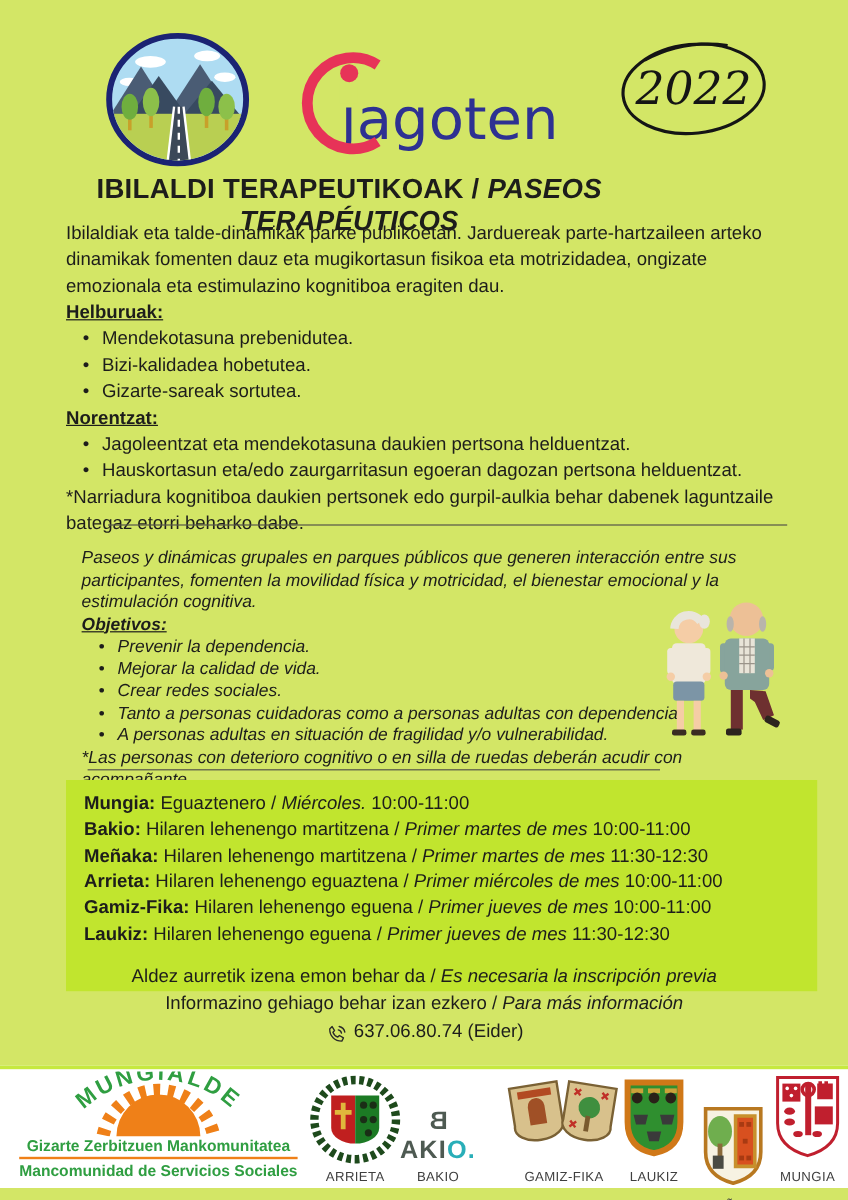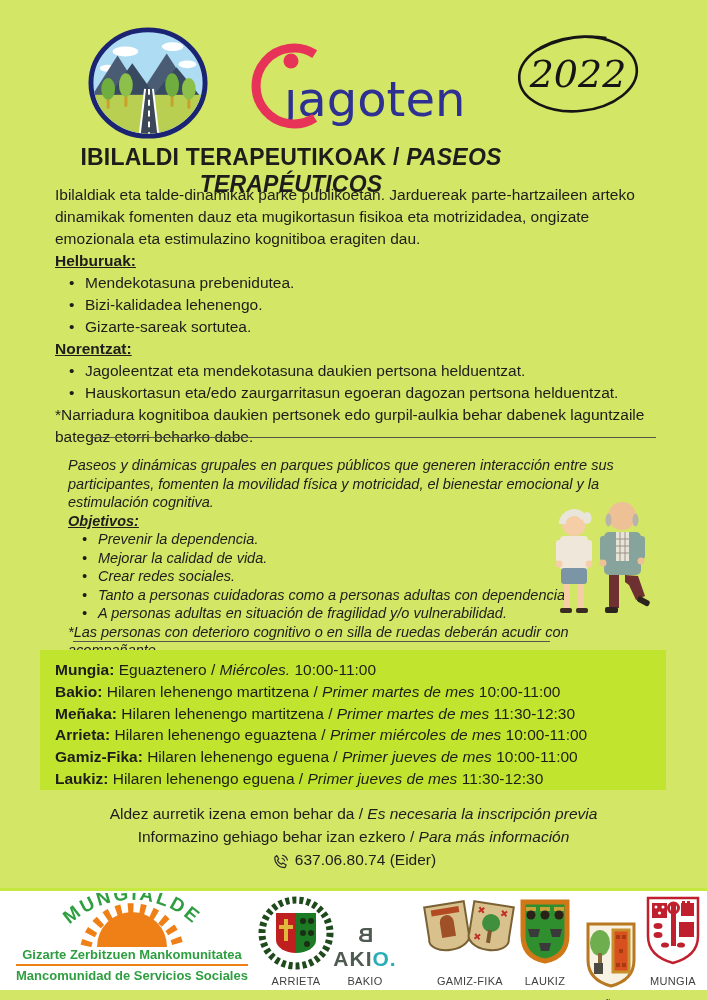--- a/index.html
+++ b/index.html
@@ -37,21 +37,21 @@
   .divider-2 { top:641px; left:73px;  width:477px; }
 
   
   .es-section { top:456px; left:68px; width:565px; font-size:14.5px; line-height:18.5px; font-style:italic; }
   .es-section .u-head { font-weight:bold; }
 
   .elderly { left:544px; top:494px; width:112px; height:132px; }
 
   
   .schedule-box {
-    top:650px; left:40px; width:626px; height:140px;
+    top:650px; left:55px; width:626px; height:176px;
     background:#c1e52e; padding:9px 10px 0 15px;
     font-size:15.5px; line-height:21.8px;
   }
   .schedule-row .town { font-weight:bold; }
   .schedule-row .es   { font-style:italic; }
 
   
   .registration { top:802px; left:0; width:707px; text-align:center; font-size:15.5px; line-height:23px; }
   .registration .es { font-style:italic; }
   .phone-line { display:flex; justify-content:center; align-items:flex-end; gap:6px; }
@@ -136,21 +136,21 @@
 </svg>
 
 <div class="abs page-title">
   <span class="eu">IBILALDI TERAPEUTIKOAK / </span><span class="es">PASEOS TERAPÉUTICOS</span>
 </div>
 
 <div class="abs eu-section">
   <p>Ibilaldiak eta talde-dinamikak parke publikoetan. Jarduereak parte-hartzaileen arteko dinamikak fomenten dauz eta mugikortasun fisikoa eta motrizidadea, ongizate emozionala eta estimulazino kognitiboa eragiten dau.</p>
   <div class="u-head">Helburuak:</div>
   <div class="bullet">Mendekotasuna prebenidutea.</div>
-  <div class="bullet">Bizi-kalidadea lehenengo.</div>
+  <div class="bullet">Bizi-kalidadea hobetutea.</div>
   <div class="bullet">Gizarte-sareak sortutea.</div>
   <div class="u-head">Norentzat:</div>
   <div class="bullet">Jagoleentzat eta mendekotasuna daukien pertsona helduentzat.</div>
   <div class="bullet">Hauskortasun eta/edo zaurgarritasun egoeran dagozan pertsona helduentzat.</div>
   <p class="eu-note">*Narriadura kognitiboa daukien pertsonek edo gurpil-aulkia behar dabenek laguntzaile bategaz etorri beharko dabe.</p>
 </div>
 
 <div class="abs divider divider-1"></div>
 
 <div class="abs es-section">

